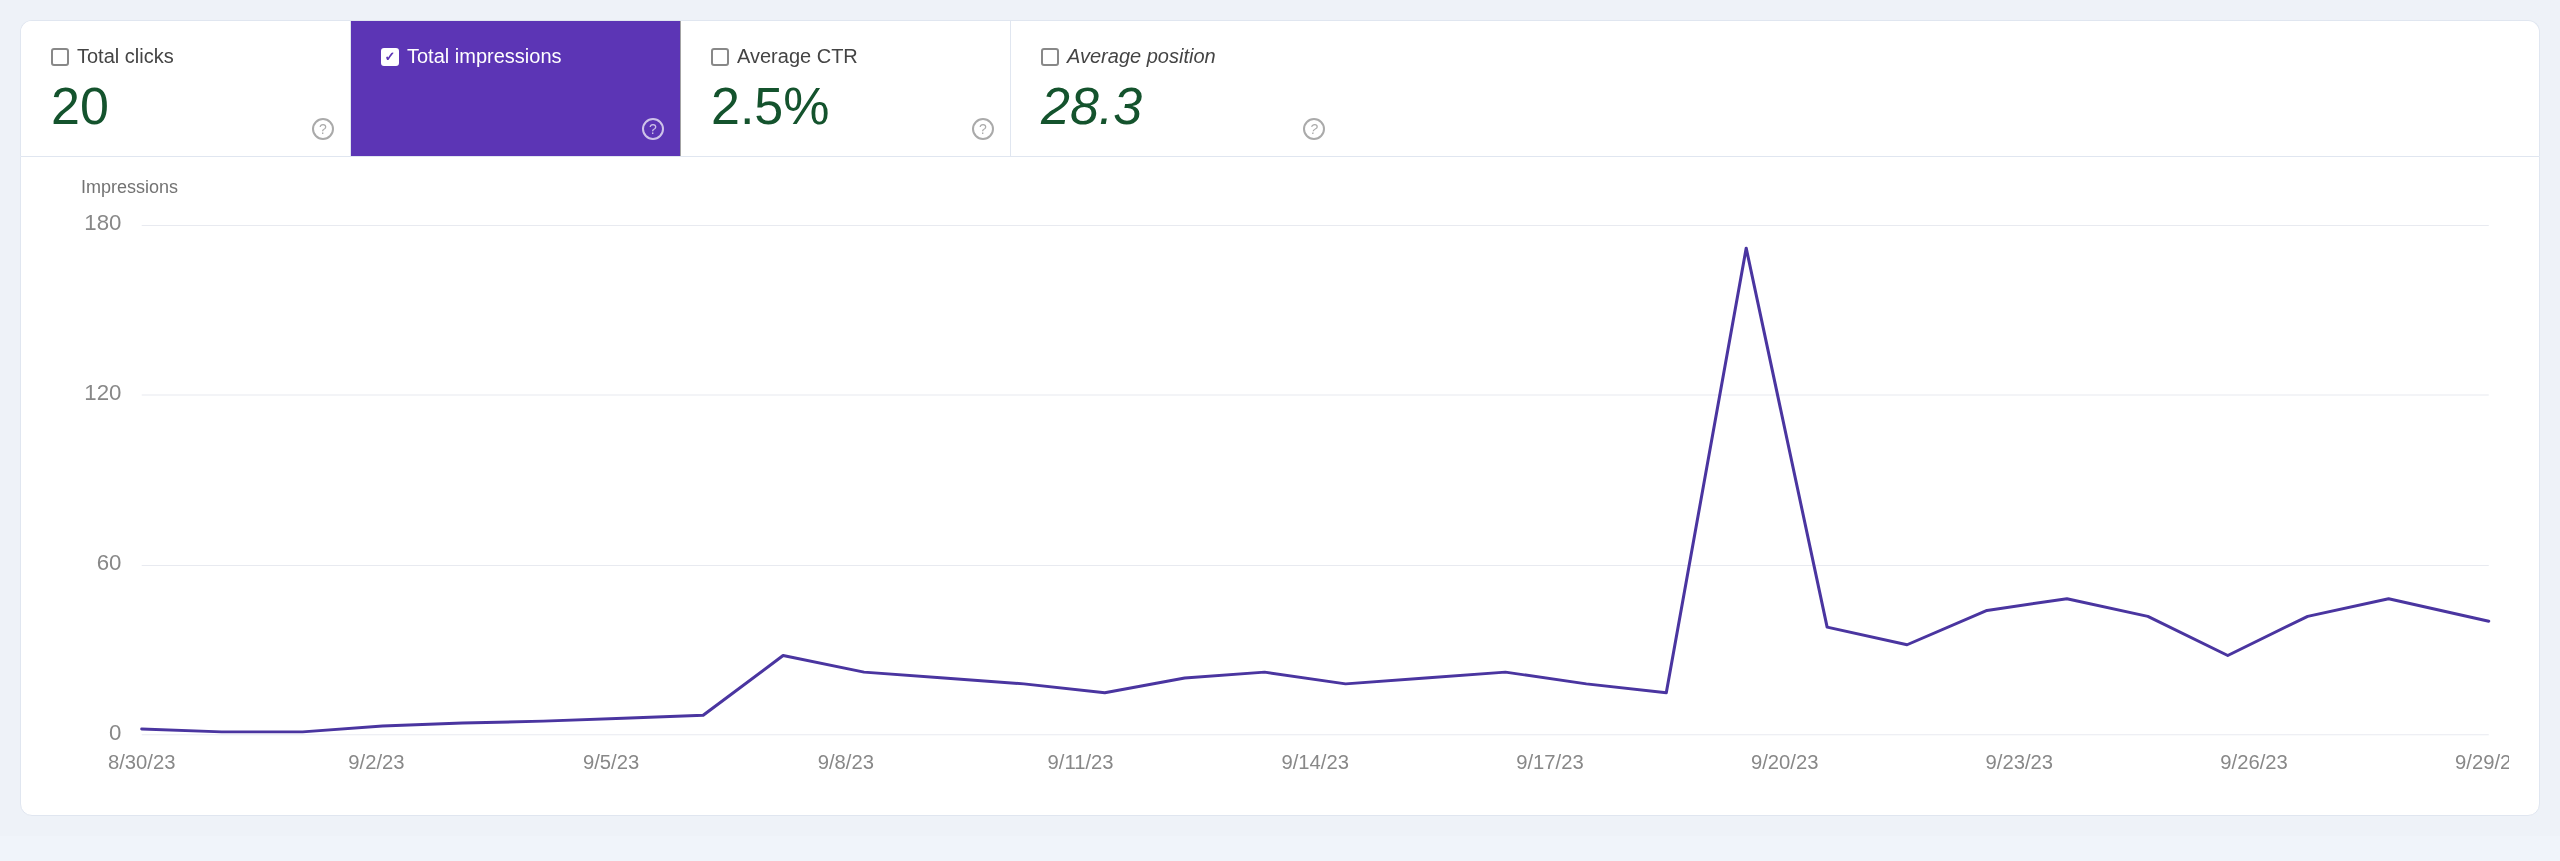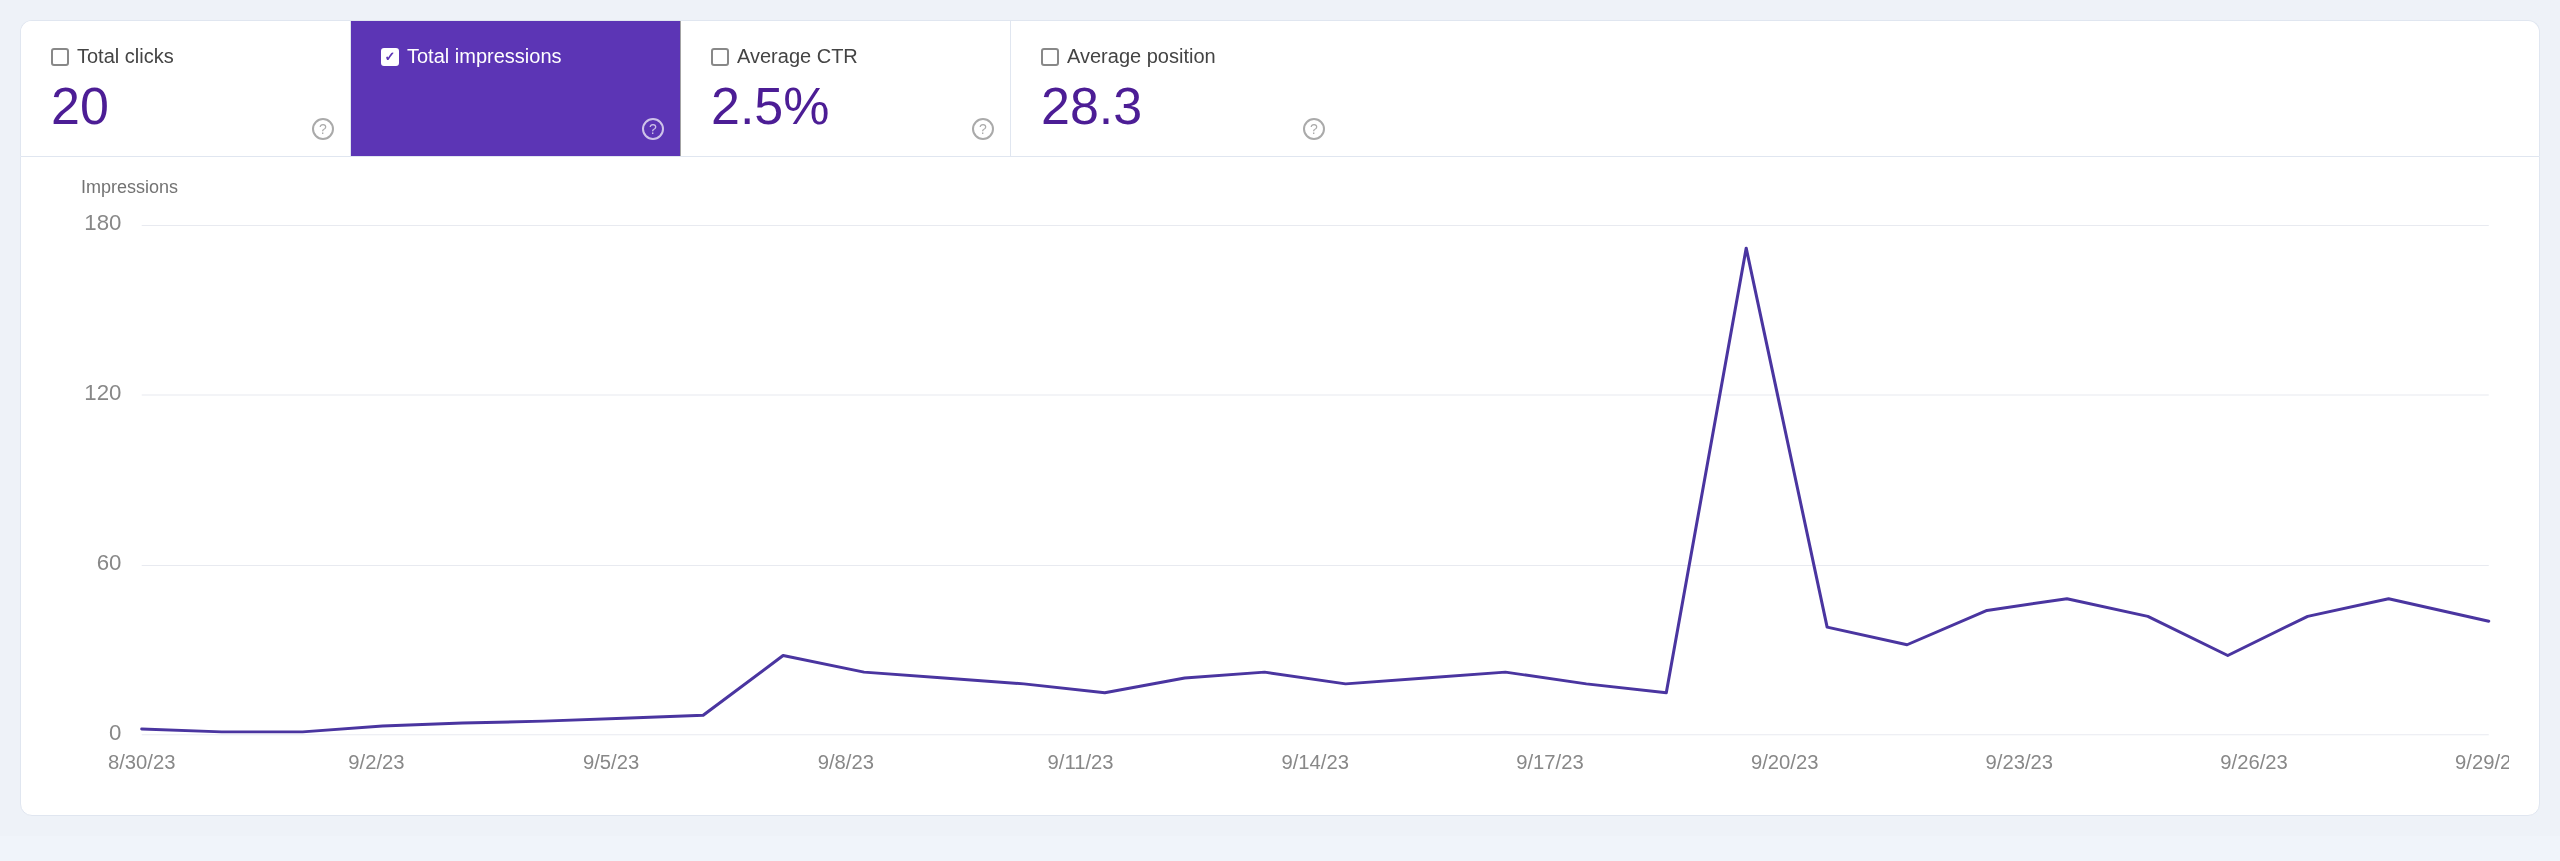--- a/index.html
+++ b/index.html
@@ -70,21 +70,21 @@
     }
     .metric-card.active .metric-checkbox::after {
       content: '✓';
       color: #5c35b5;
       font-size: 13px;
       font-weight: bold;
     }
     .metric-value {
       font-size: 52px;
       font-weight: 400;
-      color: #4c1d95;
+      color: #14532d;
       margin-bottom: 8px;
       line-height: 1;
     }
     .metric-help {
       position: absolute;
       bottom: 16px;
       right: 16px;
       font-size: 18px;
       color: #aaa;
     }
@@ -156,21 +156,21 @@
       <div class="metric-label">
         <span class="metric-checkbox"></span>
         <span>Average CTR</span>
       </div>
       <div class="metric-value">2.5%</div>
       <div class="metric-help">
         <span class="help-circle">?</span>
       </div>
     </div>
 
-    <div class="metric-card" style="border-right:none;">
+    <div class="metric-card" style="border-right:none;font-style:italic;">
       <div class="metric-label">
         <span class="metric-checkbox"></span>
         <span>Average position</span>
       </div>
       <div class="metric-value">28.3</div>
       <div class="metric-help">
         <span class="help-circle">?</span>
       </div>
     </div>
   </div>

